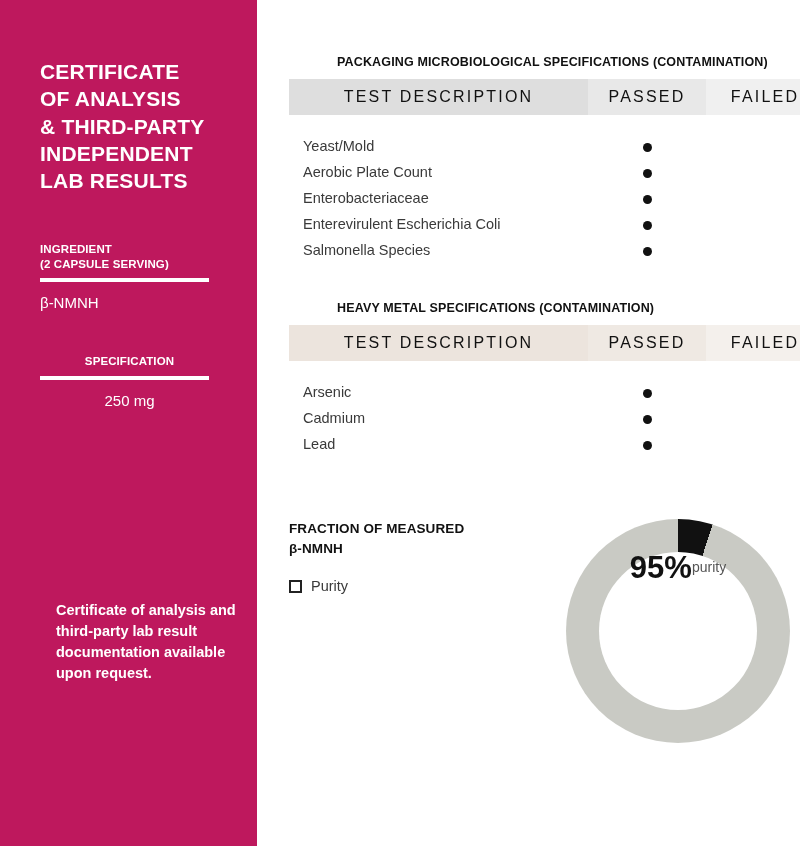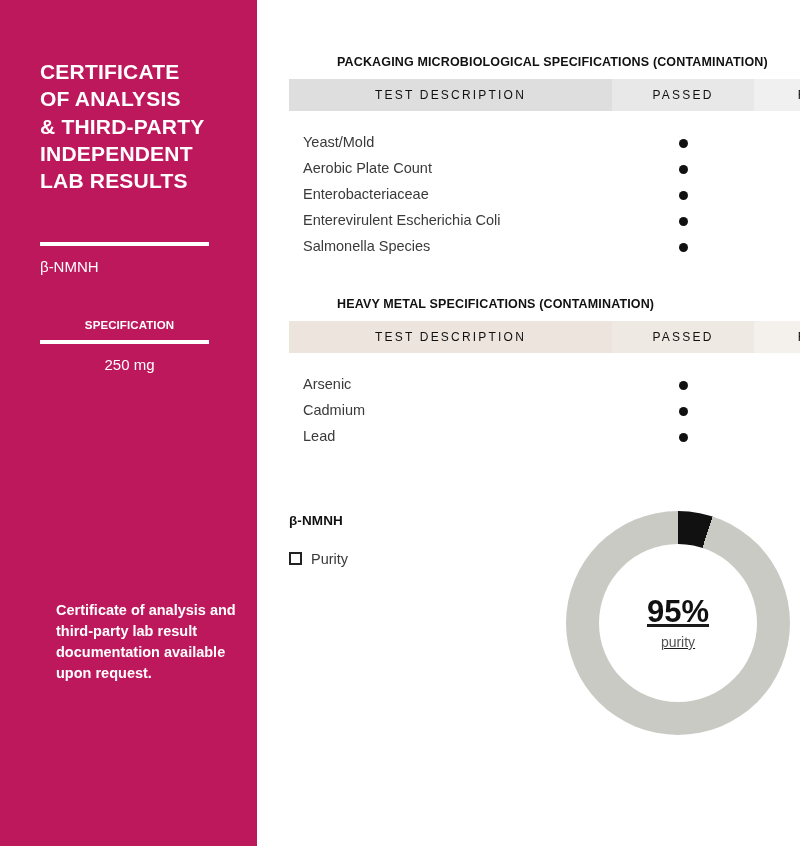--- a/index.html
+++ b/index.html
@@ -93,25 +93,25 @@
     margin: 0 0 10px 0;
     color: #111;
     padding-left: 48px;
   }
   table.spec-table {
     border-collapse: collapse;
     width: 511px;
     table-layout: fixed;
   }
   table.spec-table th {
-    font-size: 12px;
+    font-size: 16px;
     font-weight: normal;
     letter-spacing: 2.2px;
     text-transform: uppercase;
-    padding: 9px 16px;
+    padding: 9px 4px;
     text-align: center;
     color: #111;
   }
   .th-desc { width: 291px; }
   .th-pass { width: 110px; }
   .th-fail { width: 110px; }
 
   .hdr-grey .th-desc { background: #dedede; }
   .hdr-grey .th-pass { background: #e8e8e8; }
   .hdr-grey .th-fail { background: #f0f0f0; }
@@ -193,24 +193,23 @@
   .donut-hole {
     position: absolute;
     left: 50%;
     top: 50%;
     transform: translate(-50%, -50%);
     width: 158px;
     height: 158px;
     border-radius: 50%;
     background: #ffffff;
     display: flex;
-    flex-direction: column;
-    align-items: center;
+    flex-direction: row;
+    align-items: flex-start;
     justify-content: center;
-    text-decoration: underline;
   }
   .donut-pct {
     font-size: 31px;
     font-weight: bold;
     color: #111;
     line-height: 1;
   }
   .donut-sub {
     font-size: 14px;
     color: #555;
@@ -226,20 +225,24 @@
     <div class="sidebar-inner">
       <h1 class="coa-title">
         <span>CERTIFICATE</span>
         <span>OF ANALYSIS</span>
         <span>&amp; THIRD-PARTY</span>
         <span>INDEPENDENT</span>
         <span>LAB RESULTS</span>
       </h1>
 
       <div class="label-block">
+        <div class="field-label">
+          <span>INGREDIENT</span><br>
+          <span>(2 CAPSULE SERVING)</span>
+        </div>
         <div class="field-rule"></div>
         <div class="field-value">β-NMNH</div>
       </div>
 
       <div class="label-block spec-block">
         <div class="field-label">SPECIFICATION</div>
         <div class="field-rule"></div>
         <div class="field-value">250 mg</div>
       </div>
     </div>
@@ -318,20 +321,21 @@
         <tr>
           <td>Lead</td>
           <td class="cell-mark"><span class="dot"></span></td>
           <td class="cell-mark"></td>
         </tr>
       </tbody>
     </table>
 
     <div class="chart-area">
       <div class="chart-caption">
+        <div>FRACTION OF MEASURED</div>
         <div class="cap2">β-NMNH</div>
       </div>
       <div class="legend">
         <span class="legend-swatch"></span>
         <span class="legend-label">Purity</span>
       </div>
 
       <div class="donut-wrap">
         <div class="donut" style="background: conic-gradient(rgb(17, 17, 17) 0deg, rgb(17, 17, 17) 18deg, rgb(201, 202, 196) 18deg, rgb(201, 202, 196) 360deg);">
           <div class="donut-hole">

